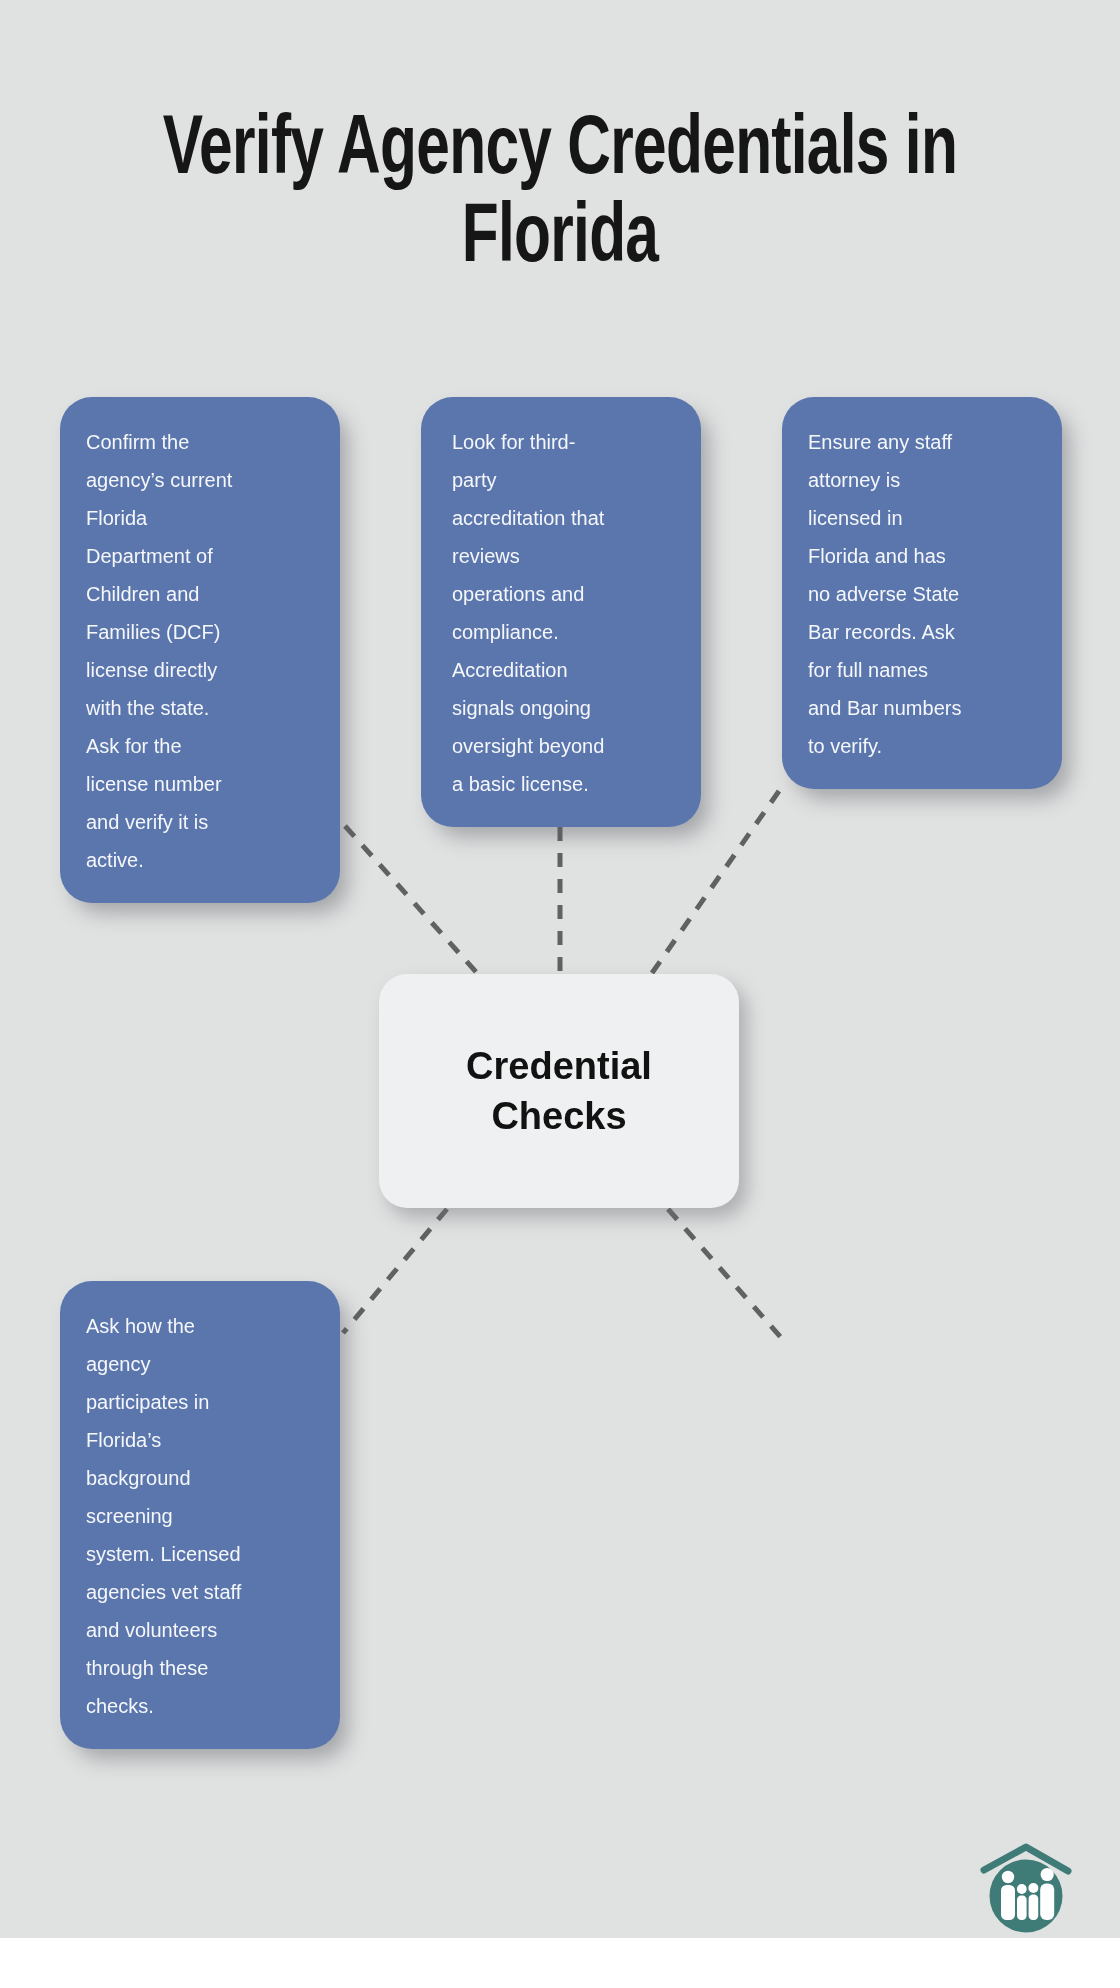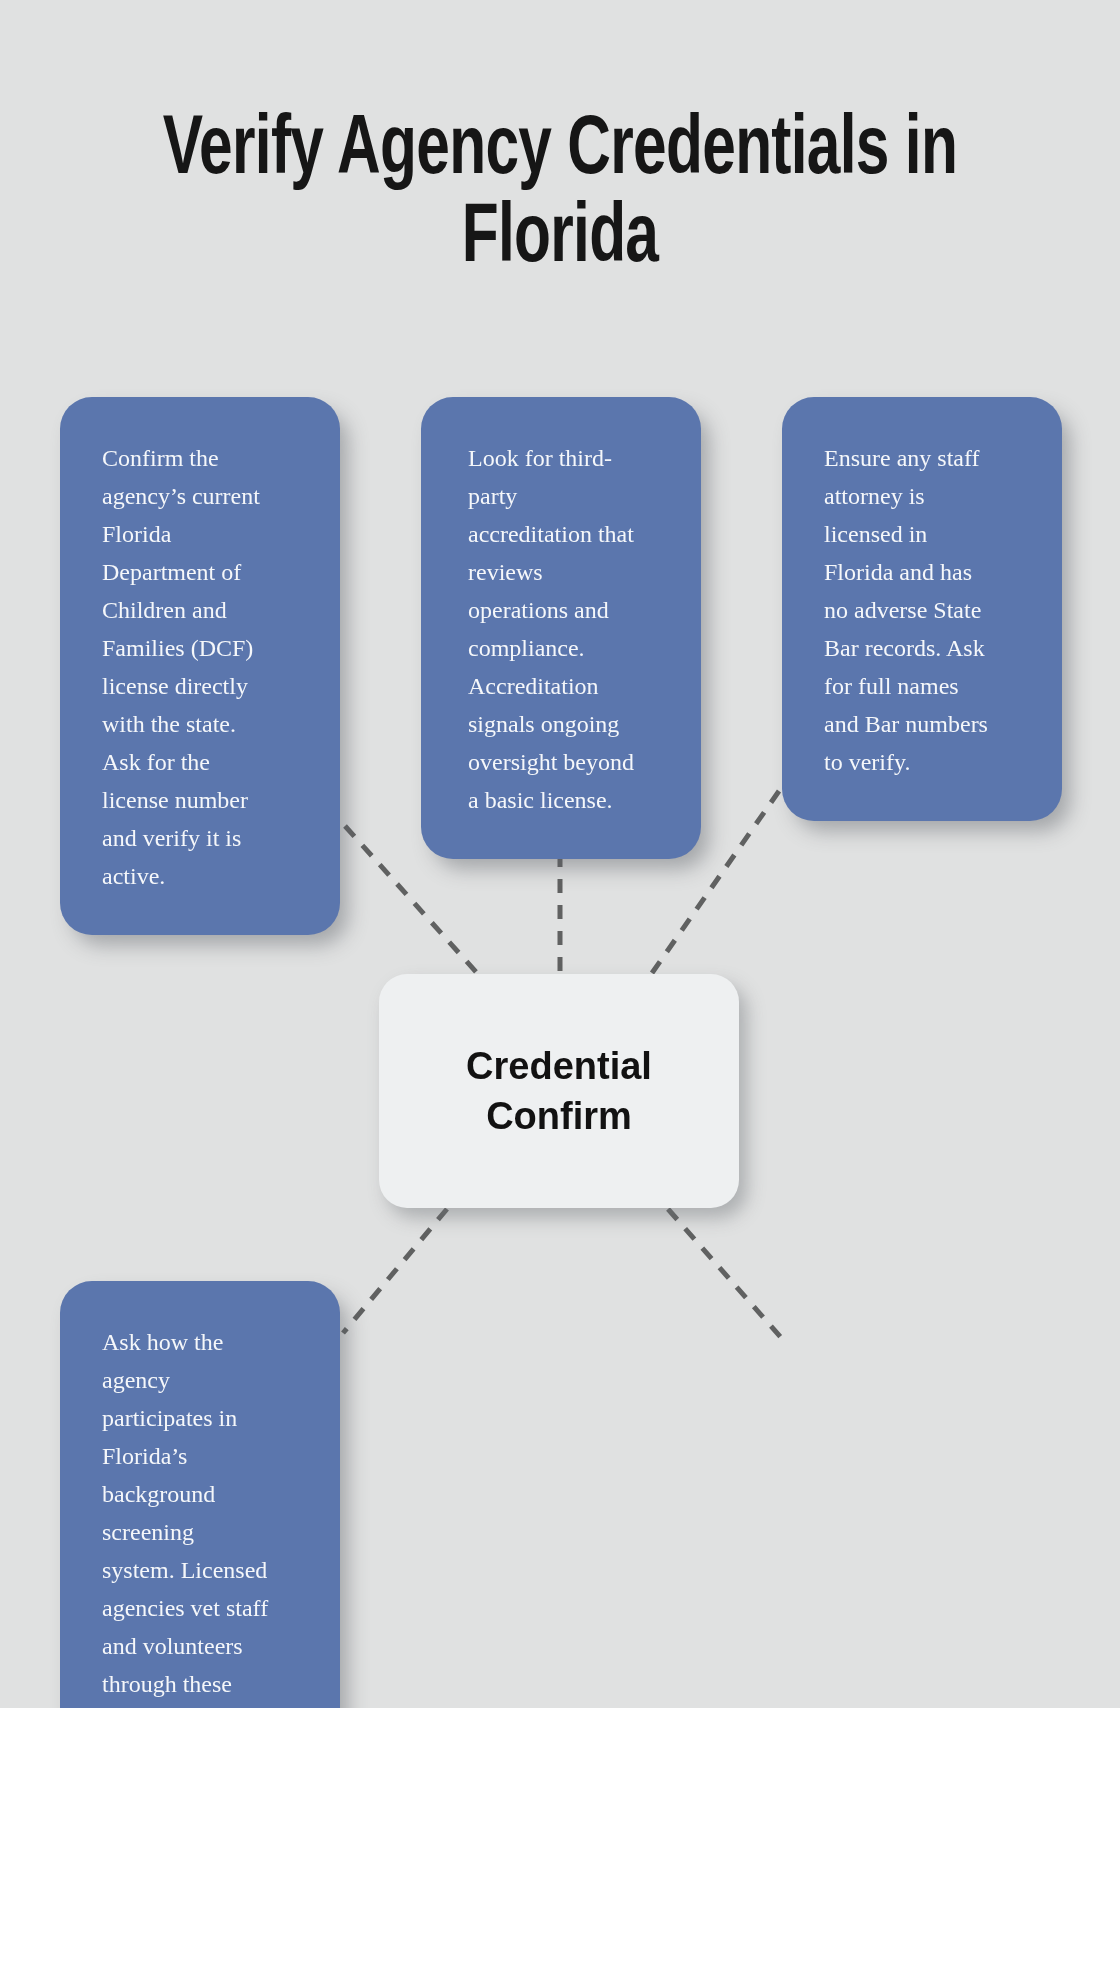--- a/index.html
+++ b/index.html
@@ -1,34 +1,34 @@
 <!DOCTYPE html>
 <html style="--background: #e0e1e1; --node-fill: #5b76ad; --node-text: #f5f7fa; --center-fill: #eef0f1; --center-text: #121212; --title-text: #161616; --connector: #606161; --logo-teal: #3f7c77;"><head>
 <meta charset="utf-8">
 <style>
   html,body{margin:0;padding:0;}
   body{font-family:"Liberation Sans",sans-serif;}
-  .page{position:relative;width:1120px;height:1708px;overflow:hidden;
+  .page{position:relative;width:1120px;height:1938px;overflow:hidden;
         background:var(--background,#e0e1e1);}
   
   .title{position:absolute;top:100px;left:-140px;width:1400px;margin:0;
          text-align:center;font-weight:700;font-size:84px;line-height:88px;
          letter-spacing:-1px;color:var(--title-text,#161616);
          transform:scaleX(0.72);transform-origin:center top;
          white-space:pre-line;}
   
   .connectors{position:absolute;left:0;top:0;width:1120px;height:1988px;}
   .connectors line{stroke:var(--connector,#606161);stroke-width:5;
                    stroke-dasharray:14 12;fill:none;}
   
   .node{position:absolute;width:280px;box-sizing:border-box;
         background:var(--node-fill,#5b76ad);border-radius:32px;
         padding:26px 24px 24px 26px;
         box-shadow:10px 12px 20px -2px rgba(90,95,102,0.45);}
-  .node p{margin:16px;font-family:Liberation Serif, serif;font-size:24px;
+  .node p{margin:0;font-family:Liberation Sans, sans-serif;font-size:20px;
           line-height:38px;color:var(--node-text,#f5f7fa);
           white-space:pre-line;}
   .node-1{left:60px;top:397px;}
   .node-2{left:421px;top:397px;padding-left:31px;}
   .node-3{left:782px;top:397px;}
   .node-4{left:60px;top:1281px;}
   .node-5{left:782px;top:1281px;}
   
   .center-node{position:absolute;left:379px;top:974px;width:360px;height:234px;
         background:var(--center-fill,#eef0f1);border-radius:28px;
@@ -105,21 +105,21 @@
 system. Licensed
 agencies vet staff
 and volunteers
 through these
 checks.</p>
   </div>
 
 
   <div class="center-node">
     <span>Credential
-Confirm</span>
+Checks</span>
   </div>
 
   <svg class="logo" viewBox="0 0 100 96" xmlns="http://www.w3.org/2000/svg">
     <path d="M8 32 L50 9 L92 33" fill="none" stroke="var(--logo-teal,#3f7c77)" stroke-width="7" stroke-linecap="round" stroke-linejoin="round"></path>
     <circle cx="50" cy="58" r="36.5" fill="var(--logo-teal,#3f7c77)"></circle>
     <g fill="#ffffff">
       <circle cx="32" cy="39" r="6.2"></circle>
       <rect x="25" y="47" width="14" height="35" rx="5.5"></rect>
       <circle cx="71.2" cy="36.5" r="6.6"></circle>
       <rect x="64.2" y="45.5" width="14" height="36.5" rx="6"></rect>

